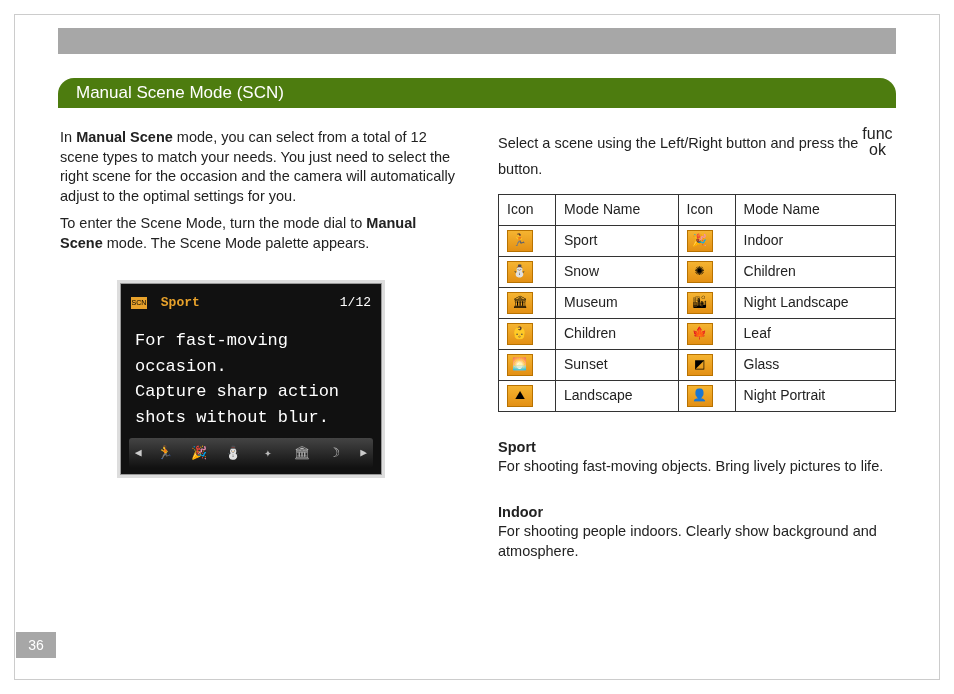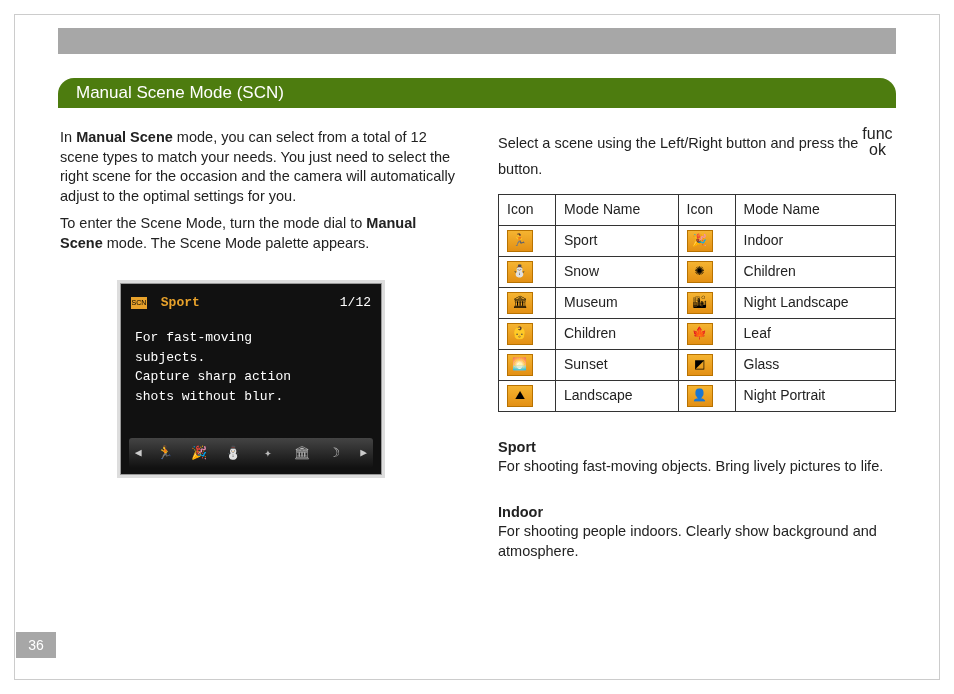--- a/index.html
+++ b/index.html
@@ -83,21 +83,21 @@
     display:flex; justify-content: space-between; align-items:center;
   }
   .lcd .scn-badge {
     width: 16px; height: 12px; background:#e8a22b; display:inline-block;
     margin-right:6px; vertical-align:middle; font-size:7px; color:#000;
     text-align:center; line-height:12px; font-family:Arial;
   }
   .lcd .mode-label { color:#e8a22b; font-weight:bold; }
   .lcd .desc {
     position:absolute; top:44px; left:14px; right:14px;
-    font-size:13px; line-height:1.5;
+    font-size:17px; line-height:1.5;
   }
   .lcd .thumb-bar {
     position:absolute; bottom:6px; left:8px; right:8px; height:30px;
     background: linear-gradient(#444,#111);
     border-radius:3px;
     display:flex; align-items:center; justify-content:space-between;
     padding:0 6px; box-sizing:border-box;
   }
   .lcd .thumb-bar .arr { color:#ccc; font-size:11px; }
   .lcd .thumb-bar .ticon {
@@ -164,21 +164,21 @@
   <div class="lcd">
     <div class="hdr">
       <span>
         <span class="scn-badge">SCN</span>
         <span class="mode-label">Sport</span>
       </span>
       <span>1/12</span>
     </div>
     <div class="desc">
       <div>For fast-moving</div>
-      <div>subjects.</div>
+      <div>occasion.</div>
       <div>Capture sharp action</div>
       <div>shots without blur.</div>
     </div>
     <div class="thumb-bar">
       <span class="arr">◀</span>
       <span class="ticon active">🏃</span>
       <span class="ticon">🎉</span>
       <span class="ticon">⛄</span>
       <span class="ticon">✦</span>
       <span class="ticon">🏛</span>

